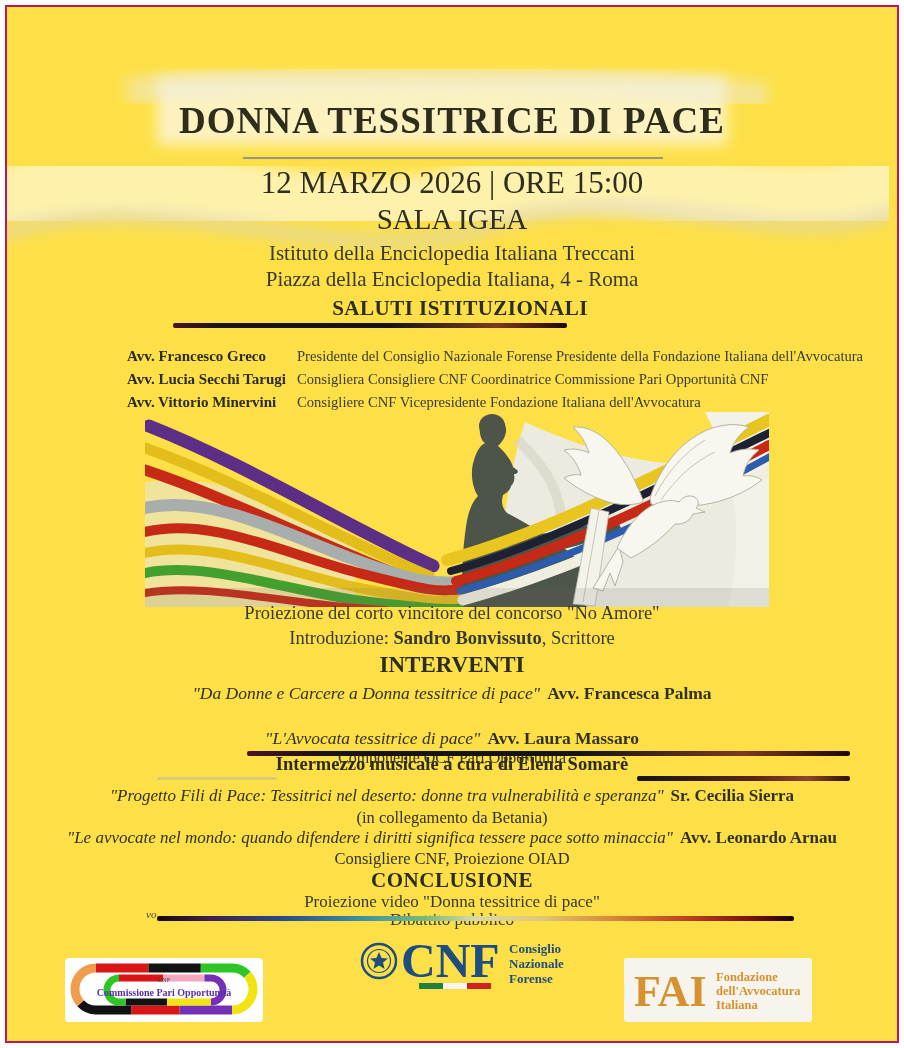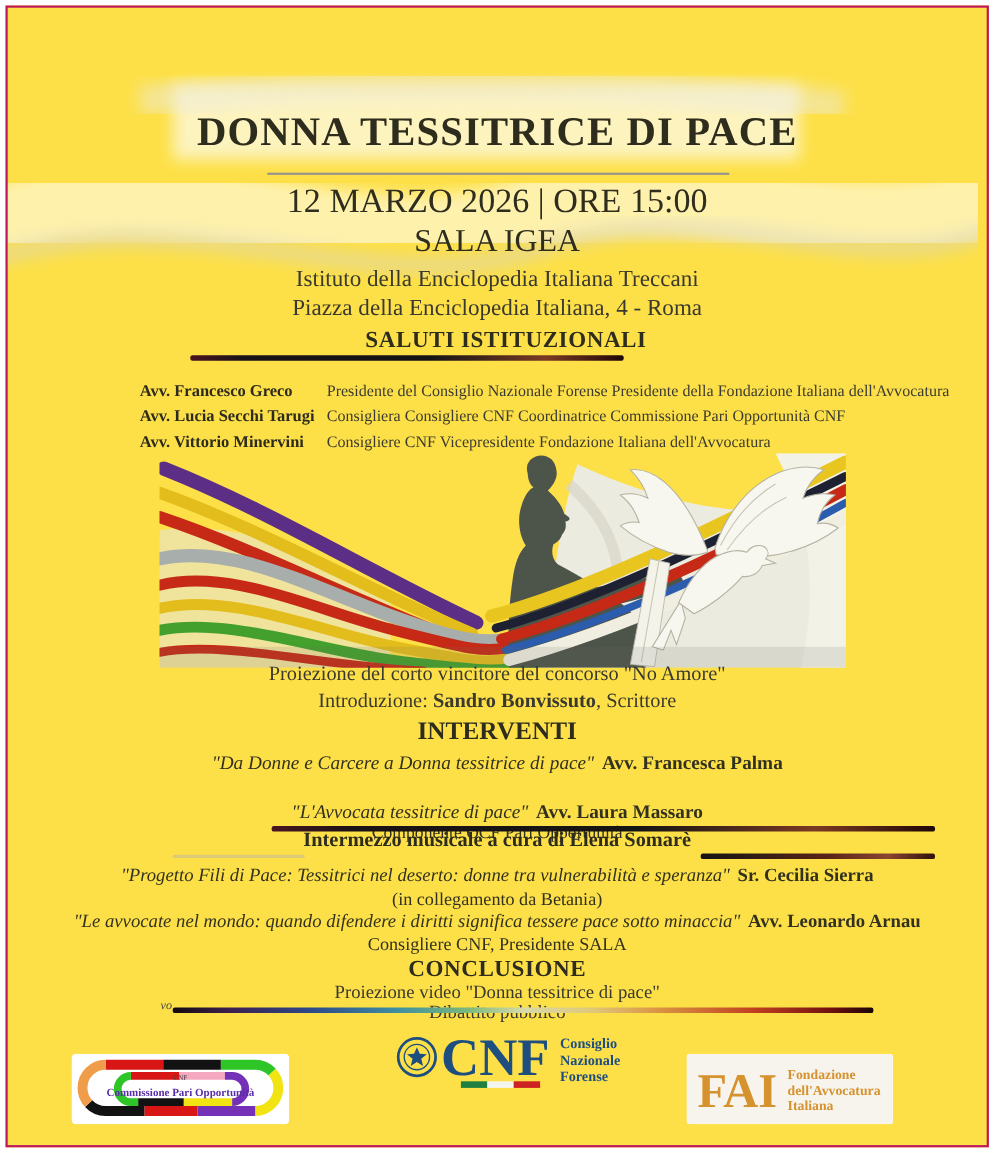--- a/index.html
+++ b/index.html
@@ -147,21 +147,21 @@
   <div class="abs ctr iv2d">Componente OCF  Pari Opportunità</div>
 
   <div class="rule-dark rule-int-top"></div>
   <div class="abs ctr intermezzo">Intermezzo musicale a cura di Elena Somarè</div>
   <div class="rule-smudge"></div>
   <div class="rule-dark rule-int-bot"></div>
 
   <div class="abs ctr t1"><span class="q">"Progetto Fili di Pace: Tessitrici nel deserto: donne tra vulnerabilità e speranza"</span><span class="spk">Sr. Cecilia Sierra</span></div>
   <div class="abs ctr t1n">(in collegamento da Betania)</div>
   <div class="abs ctr t2"><span class="q">"Le avvocate nel mondo: quando difendere i diritti significa tessere pace sotto minaccia"</span><span class="spk">Avv. Leonardo Arnau</span></div>
-  <div class="abs ctr t2n">Consigliere CNF, Presidente SALA</div>
+  <div class="abs ctr t2n">Consigliere CNF, Proiezione OIAD</div>
 
   <div class="abs ctr concl-h">CONCLUSIONE</div>
   <div class="abs ctr concl1">Proiezione video "Donna tessitrice di pace"</div>
   <div class="abs ctr concl2">Dibattito pubblico</div>
 
   <div class="wm">vo</div>
   <div class="rainbow"></div>
 
   <svg class="logo logo-cpo" viewBox="0 0 198 64">
     <rect x="0" y="0" width="198" height="64" rx="4" fill="#ffffff"></rect>

